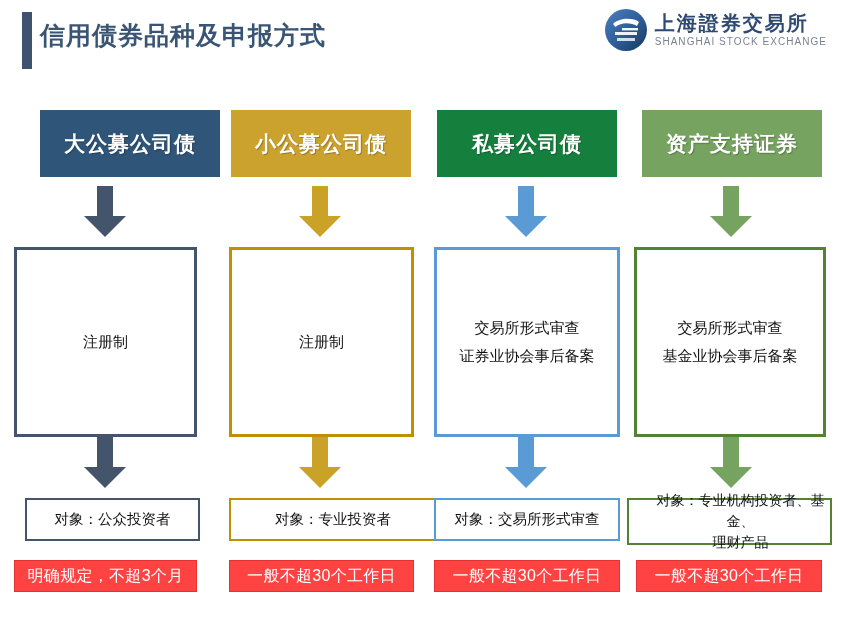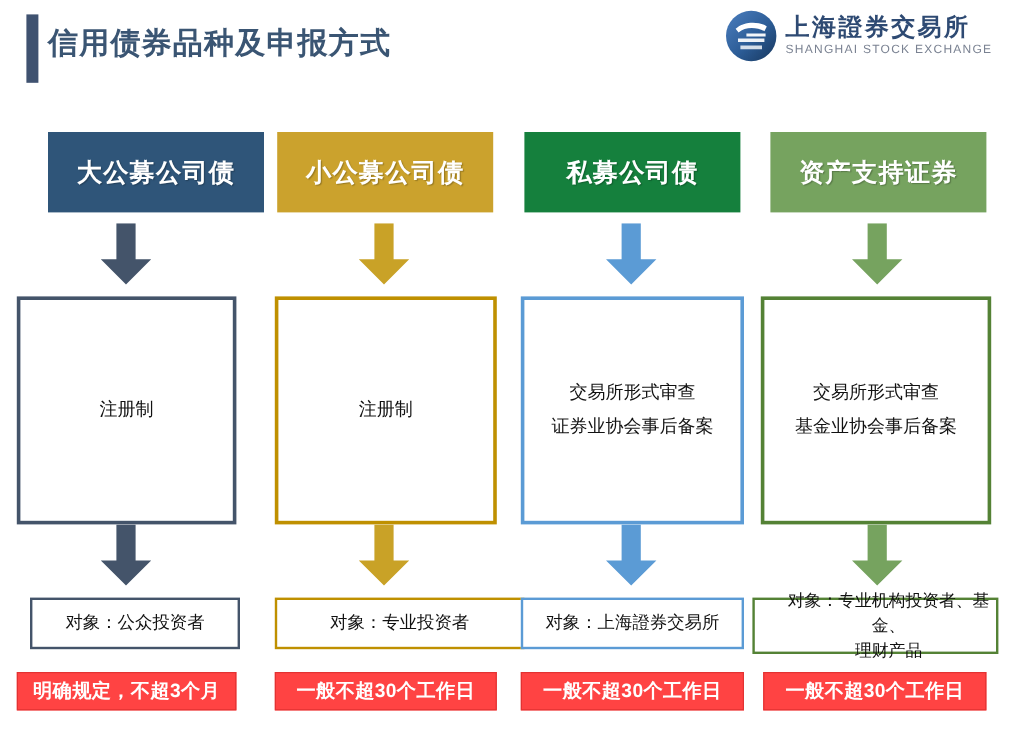--- a/index.html
+++ b/index.html
@@ -168,21 +168,21 @@
     top: 468px;
     height: 32px;
     box-sizing: border-box;
     background: #FF4343;
     border: 1.5px solid #E33232;
     display: flex;
     align-items: center;
     justify-content: center;
     color: #ffffff;
     font-size: 16px;
-    font-weight: bold;
+    font-weight: normal;
     letter-spacing: 0.3px;
     white-space: nowrap;
   }
   .col-0 .deadline-chip { left: 5px;  width: 183px; }
   .col-1 .deadline-chip { left: 10px; width: 185px; }
   .col-2 .deadline-chip { left: 9px;  width: 186px; }
   .col-3 .deadline-chip { left: 6px;  width: 186px; }
 </style>
 </head>
 <body>
@@ -258,21 +258,21 @@
         <polygon points="15,0 31,0 31,30 44,30 23,51 2,30 15,30" fill="#5B9BD5"></polygon>
       </svg>
     </div>
     <div class="review-box" style="white-space: pre-line;">交易所形式审查
 证券业协会事后备案</div>
     <div class="arrow arrow-bottom">
       <svg viewBox="0 0 46 52" xmlns="http://www.w3.org/2000/svg" aria-hidden="true">
         <polygon points="15,0 31,0 31,30 44,30 23,51 2,30 15,30" fill="#5B9BD5"></polygon>
       </svg>
     </div>
-    <div class="target-box">对象：上海證券交易所</div>
+    <div class="target-box">对象：交易所形式审查</div>
     <div class="deadline-chip">一般不超30个工作日</div>
   </div>
 
   <div class="column col-3">
     <div class="type-header" style="background: rgb(118, 163, 95);">资产支持证券</div>
     <div class="arrow arrow-top">
       <svg viewBox="0 0 46 52" xmlns="http://www.w3.org/2000/svg" aria-hidden="true">
         <polygon points="15,0 31,0 31,30 44,30 23,51 2,30 15,30" fill="#76A35F"></polygon>
       </svg>
     </div>

